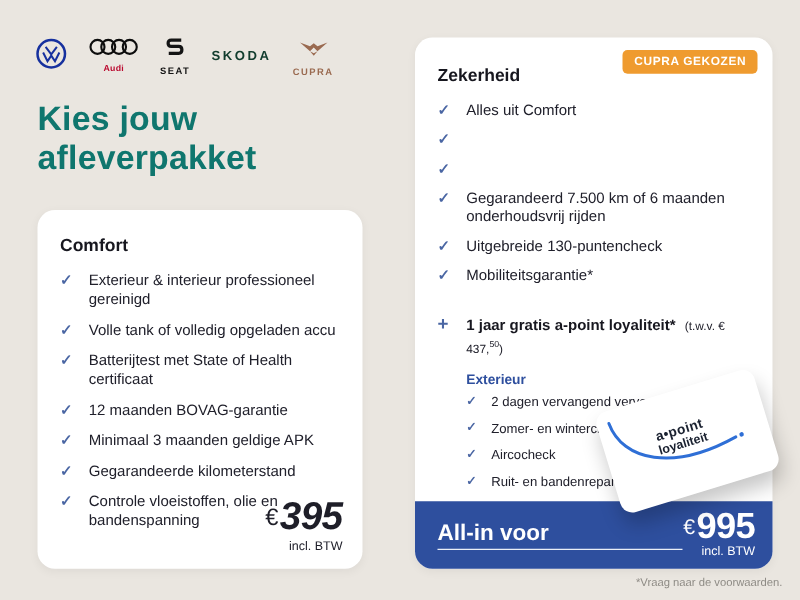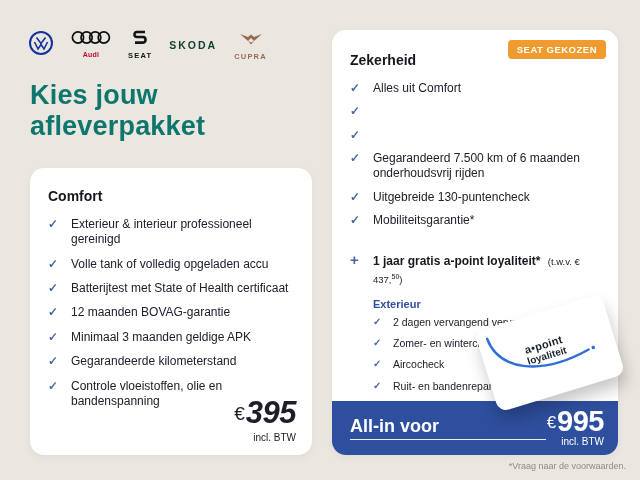--- a/index.html
+++ b/index.html
@@ -22,21 +22,21 @@
   .heading {
     position:absolute; left:30px; top:80px; width:215px;
     font-size:27px; line-height:1.16; font-weight:600; color:#0f766e; letter-spacing:.2px;
   }
 
   
   .card {
     position:absolute; background:#fff; border-radius:14px;
     box-shadow:0 2px 8px rgba(0,0,0,.05);
   }
-  .card-comfort  { left:30px;  top:168px; width:282px; height:287px; padding:20px 14px 14px 18px; }
+  .card-comfort  { left:30px;  top:168px; width:260px; height:287px; padding:20px 14px 14px 18px; }
   .card-zeker    { left:332px; top:30px;  width:286px; height:425px; padding:22px 14px 0 18px; }
 
   .card-title { font-size:14px; font-weight:700; color:#17171F; margin:0 0 13px 0; }
 
   .checklist { list-style:none; margin:0; padding:0; display:flex; flex-direction:column; }
   .card-comfort .checklist { gap:9px; }
   .card-zeker   .checklist { gap:8px; }
   .checklist li { display:flex; gap:8px; font-size:12px; line-height:1.28; font-weight:500; color:#20202B; }
   .check { color:#4A66A3; font-size:12px; width:15px; flex:none; font-weight:700; }
 
@@ -170,21 +170,21 @@
         <span>Controle vloeistoffen, olie en bandenspanning</span>
       </li>
   </ul>
   <div class="price-block">
     <div><span class="price-cur">€</span><span class="price-main">395</span></div>
     <div class="price-note">incl. BTW</div>
   </div>
 </div>
 
 <div class="card card-zeker">
-  <div class="badge">SEAT GEKOZEN</div>
+  <div class="badge">CUPRA GEKOZEN</div>
   <h2 class="card-title">Zekerheid</h2>
   <ul class="checklist">
     <li>
         <span class="check">✓</span>
         <span>Alles uit Comfort</span>
       </li>
     <li>
         <span class="check">✓</span>
       </li>
     <li>

